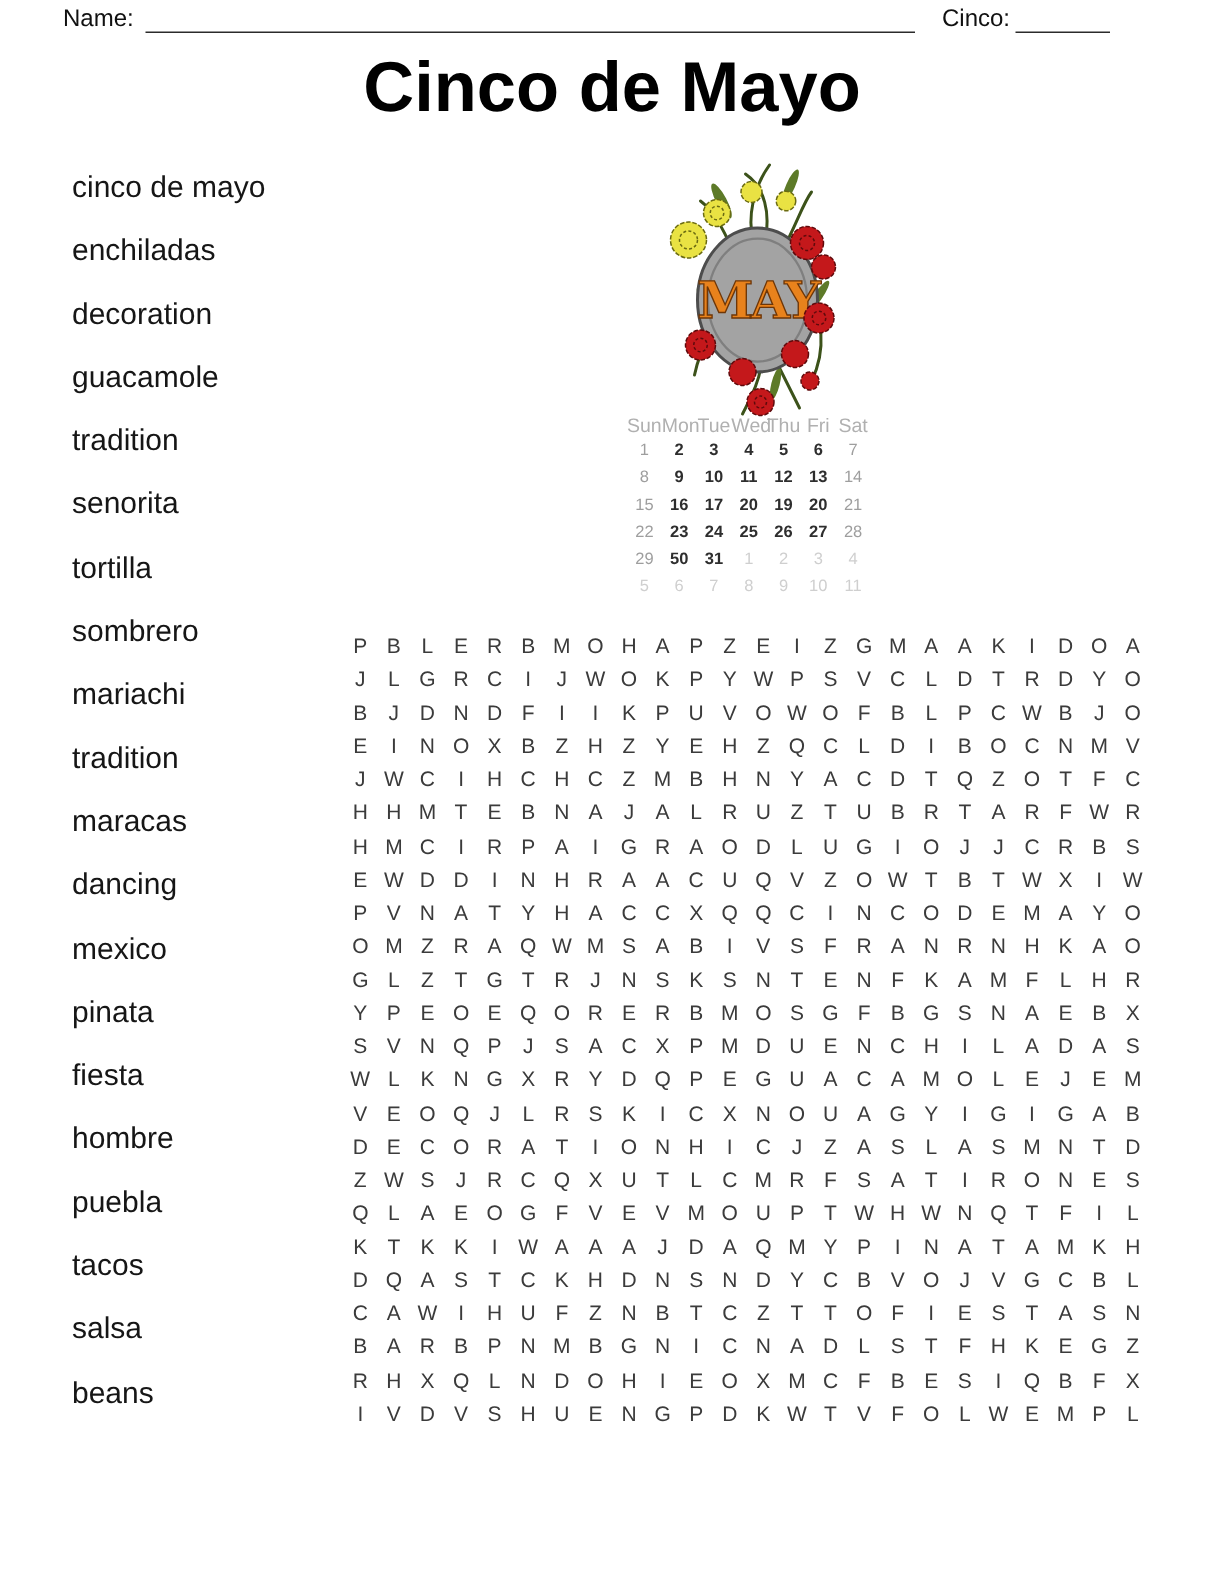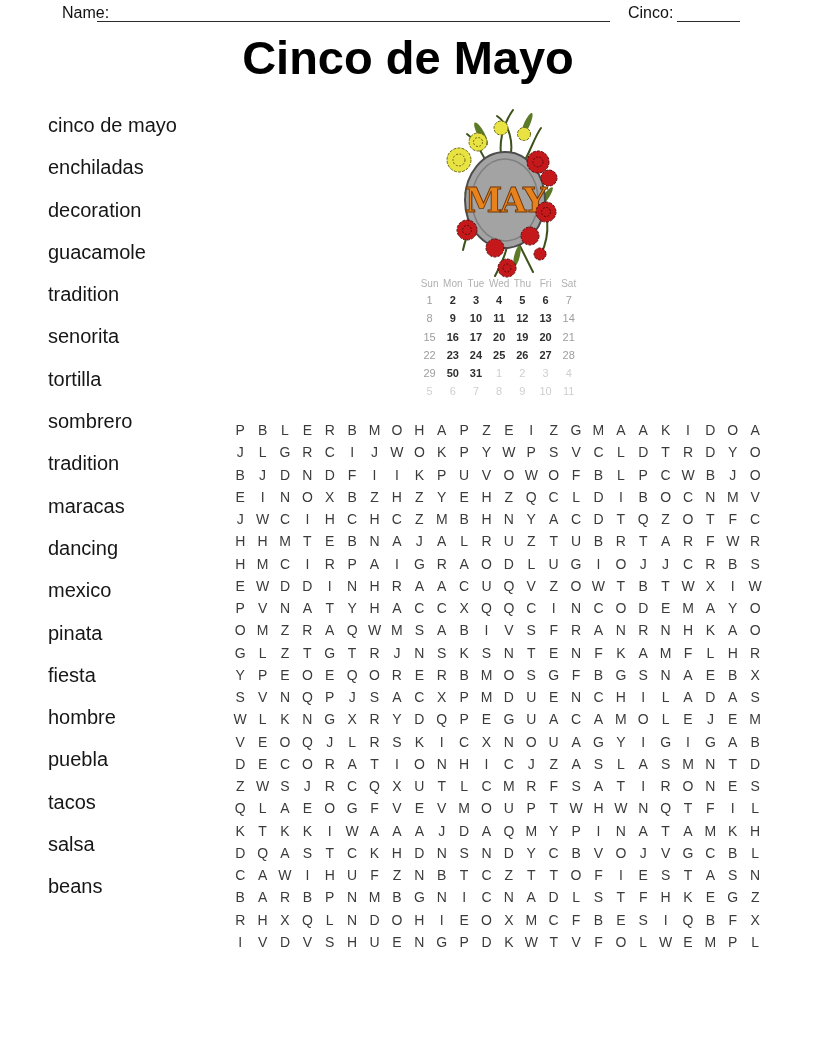--- a/index.html
+++ b/index.html
@@ -1,36 +1,36 @@
 <!DOCTYPE html>
 <html style="--orange: #e8821c; --yellow: #e9e243; --red: #c4181b; --green: #5d7a28; --green-dark: #3c521a; --gray: #a3a3a3;"><head>
 <meta charset="utf-8">
 <style>
   html,body{margin:0;padding:0;background:#fff;}
   .page{position:relative;width:816px;height:1056px;background:#fff;overflow:hidden;
         font-family:"Liberation Sans",sans-serif;}
   
   .lbl{position:absolute;top:4px;font-size:16px;color:#111;}
-  #name-label{left:42px;margin-left:20px;}
+  #name-label{left:42px;}
   #date-label{left:628px;}
   .blank{position:absolute;top:4px;height:17px;border-bottom:1.4px solid #2b2b2b;}
   #name-line{left:97px;width:513px;}
   #date-line{left:677px;width:63px;}
   
   .title{position:absolute;left:0;right:0;top:30px;margin:0;text-align:center;
          font-size:47px;font-weight:600;color:#000;letter-spacing:0;}
   
   .words{position:absolute;left:48px;top:104px;}
   .word{height:42.3px;line-height:42.3px;font-size:20px;color:#161616;white-space:nowrap;}
   
   .illus{position:absolute;left:445px;top:106px;width:120px;height:172px;}
   
   .calendar{position:absolute;left:418px;top:276px;width:163px;}
   #cal-head,#cal-body{display:grid;grid-template-columns:repeat(7,23.2px);}
-  .cal-h{height:15px;line-height:15px;text-align:center;font-size:10px;color:#b0b0b0;}
+  .cal-h{height:15px;line-height:15px;text-align:center;font-size:13px;color:#b0b0b0;}
   .cal-d{height:18.3px;line-height:18.3px;text-align:center;font-size:11px;}
   .cal-d.wd{color:#2e2e2e;font-weight:bold;}
   .cal-d.we{color:#9e9e9e;}
   .cal-d.adj{color:#cfcfcf;}
   
   .grid{position:absolute;left:229px;top:419px;display:grid;
         grid-template-columns:repeat(24,22.4px);grid-auto-rows:22.26px;}
   .cell{display:flex;align-items:center;justify-content:center;
         font-size:14px;color:#3b3b3b;}
 </style>
@@ -48,20 +48,21 @@
 
   <div class="words" id="word-list">
       <div class="word">cinco de mayo</div>
       <div class="word">enchiladas</div>
       <div class="word">decoration</div>
       <div class="word">guacamole</div>
       <div class="word">tradition</div>
       <div class="word">senorita</div>
       <div class="word">tortilla</div>
       <div class="word">sombrero</div>
+      <div class="word">mariachi</div>
       <div class="word">tradition</div>
       <div class="word">maracas</div>
       <div class="word">dancing</div>
       <div class="word">mexico</div>
       <div class="word">pinata</div>
       <div class="word">fiesta</div>
       <div class="word">hombre</div>
       <div class="word">puebla</div>
       <div class="word">tacos</div>
       <div class="word">salsa</div>

